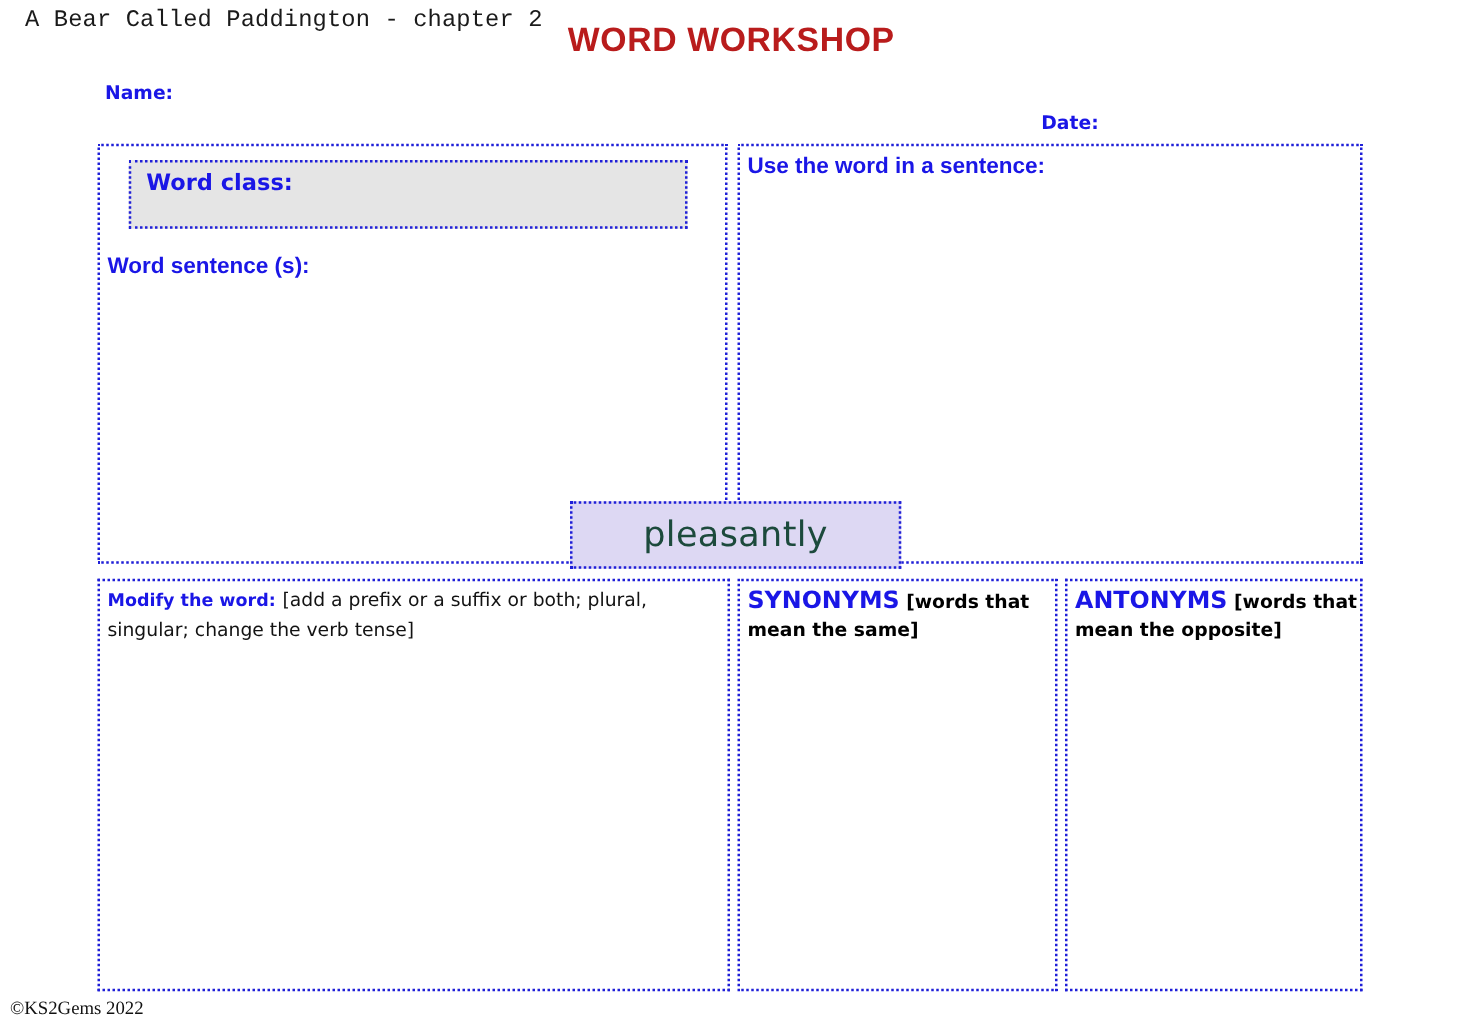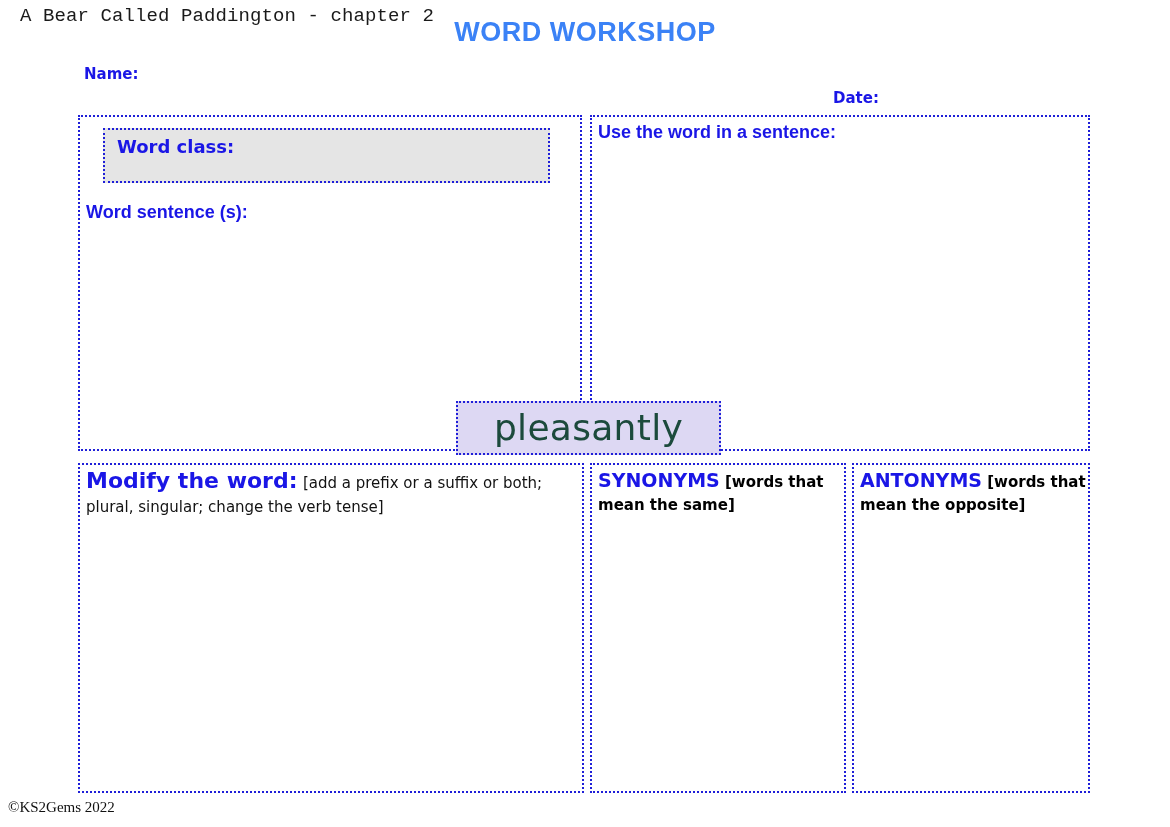--- a/index.html
+++ b/index.html
@@ -28,21 +28,21 @@
   }
   .main-title {
     position: absolute;
     left: 0;
     top: 17px;
     width: 1170px;
     text-align: center;
     font-family: "Liberation Sans", sans-serif;
     font-size: 27px;
     font-weight: bold;
-    color: #3b82f6;
+    color: #b91c1c;
     letter-spacing: 0.5px;
   }
   .field-label {
     position: absolute;
     font-family: "DejaVu Sans", sans-serif;
     font-size: 15px;
     font-weight: bold;
     color: #1a16e6;
     white-space: nowrap;
   }
@@ -102,21 +102,21 @@
     box-sizing: border-box;
     border: 2px dotted #1f1fd8;
     background: #ddd8f3;
     display: flex;
     align-items: center;
     justify-content: center;
     z-index: 5;
   }
   .focus-word-text {
     font-family: "DejaVu Sans", sans-serif;
-    font-size: 36px;
+    font-size: 28px;
     color: #1c4a3c;
     letter-spacing: 0.3px;
     line-height: 1;
   }
 
   
   .panel-modify   { left: 78px;  top: 463px; width: 506px; height: 330px; }
   .panel-synonyms { left: 590px; top: 463px; width: 256px; height: 330px; }
   .panel-antonyms { left: 852px; top: 463px; width: 238px; height: 330px; }
 
@@ -130,21 +130,21 @@
     font-weight: bold;
     color: #1a16e6;
   }
   .head-modify {
     left: 86px;
     top: 469px;
     width: 490px;
     font-size: 17px;
     line-height: 23px;
   }
-  .head-modify .kw { font-size: 22px; text-align: center; }
+  .head-modify .kw { font-size: 14px; text-align: center; }
   .head-modify .hint {
     font-size: 15px;
     color: #121212;
   }
   .head-synonyms {
     left: 598px;
     top: 469px;
     width: 246px;
     font-size: 15px;
     line-height: 23px;

